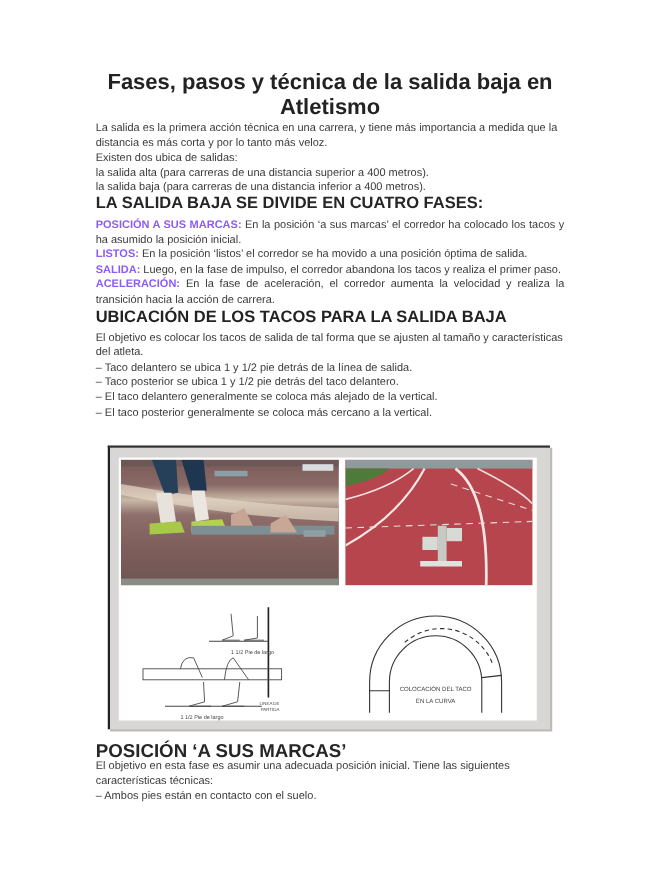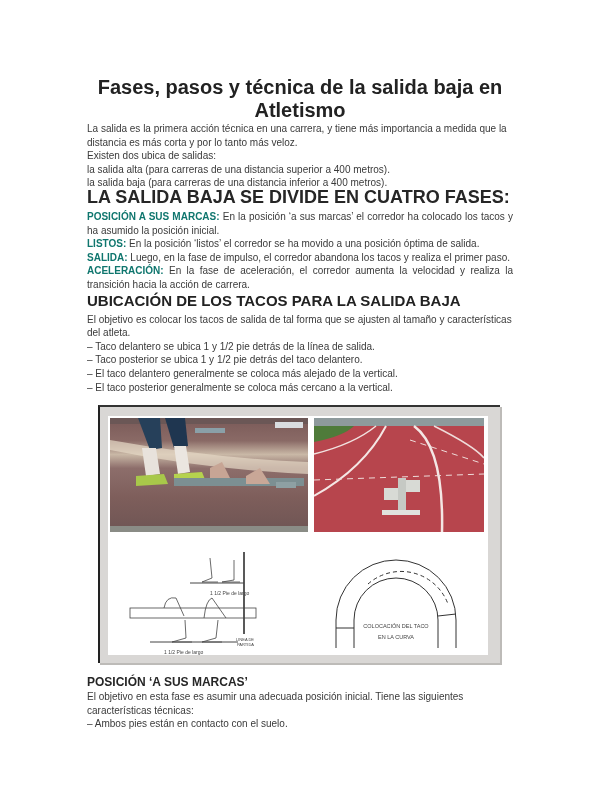--- a/index.html
+++ b/index.html
@@ -1,30 +1,30 @@
 <!DOCTYPE html>
 <html><head>
 <meta charset="utf-8">
 <style>
   html, body { margin: 0; padding: 0; }
   body {
     width: 600px; height: 800px; background: #ffffff;
     font-family: "Liberation Sans", sans-serif; color: #333333;
     position: relative; overflow: hidden;
   }
-  .page { position: absolute; left: 87px; top: 76px; width: 426px; }
+  .page { position: absolute; left: 87px; top: 64px; width: 426px; }
   h1 {
     margin: 0; text-align: center; font-size: 20px; line-height: 23px;
     font-weight: bold; color: #222222;
   }
   p { margin: 0; font-size: 10px; line-height: 13.6px; color: #3a3a3a; }
   .just { text-align: justify; }
-  .b { font-weight: bold; color: #0f766e; }
+  .b { font-weight: bold; color: #8b5cf6; }
   .h2 { font-size: 15px; line-height: 17px; font-weight: bold; color: #222; margin: 0; }
-  .h3 { font-size: 18px; line-height: 14px; font-weight: bold; color: #262626; }
+  .h3 { font-size: 15px; line-height: 14px; font-weight: bold; color: #262626; }
   .gap6 { height: 6px; }
   .gap4 { height: 4px; }
 
   
   .frame {
     position: absolute; left: 98px; top: 405px; width: 402px; height: 258px;
     border-left: 2px solid #222; border-top: 2px solid #333;
     background: #d9d7d5; box-sizing: border-box;
     box-shadow: 2px 2px 0 #bdbbb8;
   }
@@ -140,16 +140,16 @@
         <line x1="28" y1="90" x2="46" y2="90" stroke="#333" stroke-width="1"></line>
         <line x1="130" y1="78" x2="148" y2="76" stroke="#333" stroke-width="1"></line>
         <text x="88" y="90" font-size="5.5" fill="#444" text-anchor="middle">COLOCACIÓN DEL TACO</text>
         <text x="88" y="101" font-size="5.5" fill="#444" text-anchor="middle">EN LA CURVA</text>
       </svg>
     </div>
   </div>
 </div>
 
 <div class="page" style="top: 675px;">
-  <p class="h3" style="font-size:12px;line-height:15px;">POSICIÓN ‘A SUS MARCAS’</p>
+  <p class="h3" style="font-size:17px;line-height:15px;">POSICIÓN ‘A SUS MARCAS’</p>
   <p>El objetivo en esta fase es asumir una adecuada posición inicial. Tiene las siguientes características técnicas:</p>
   <p>– Ambos pies están en contacto con el suelo.</p>
 </div>
 
 </body></html>

